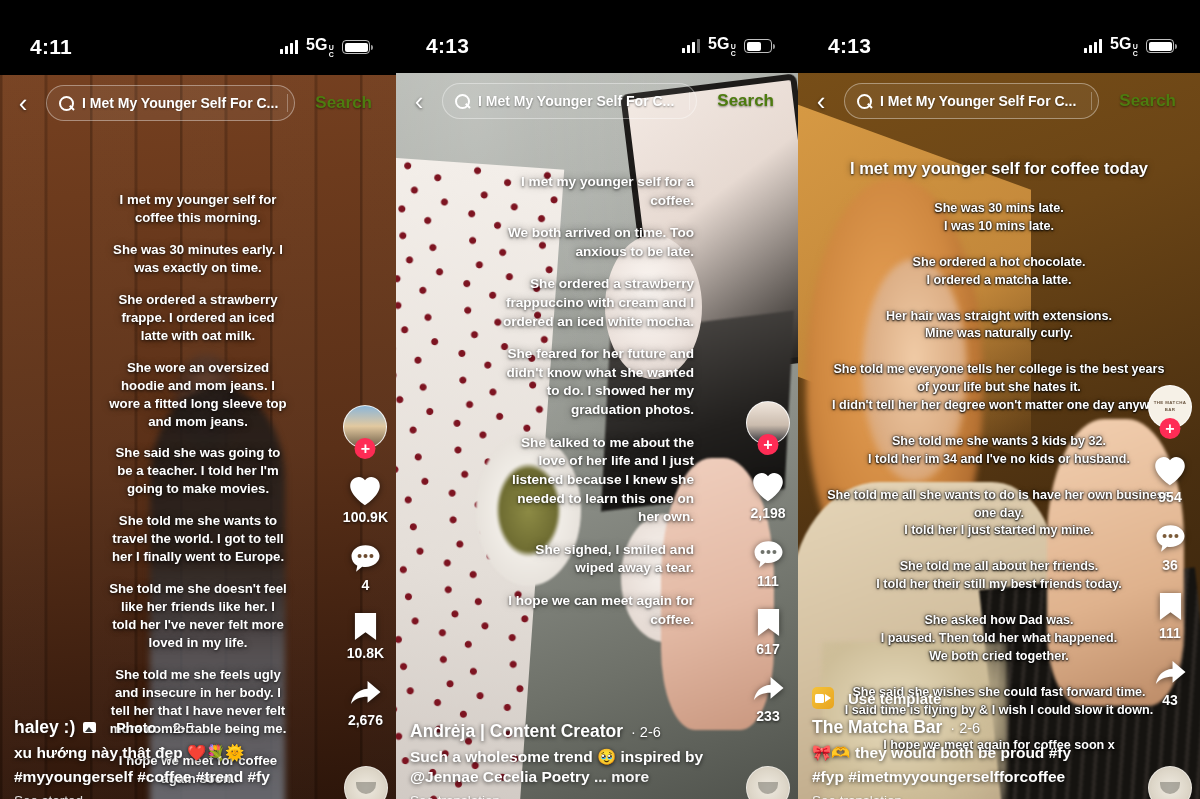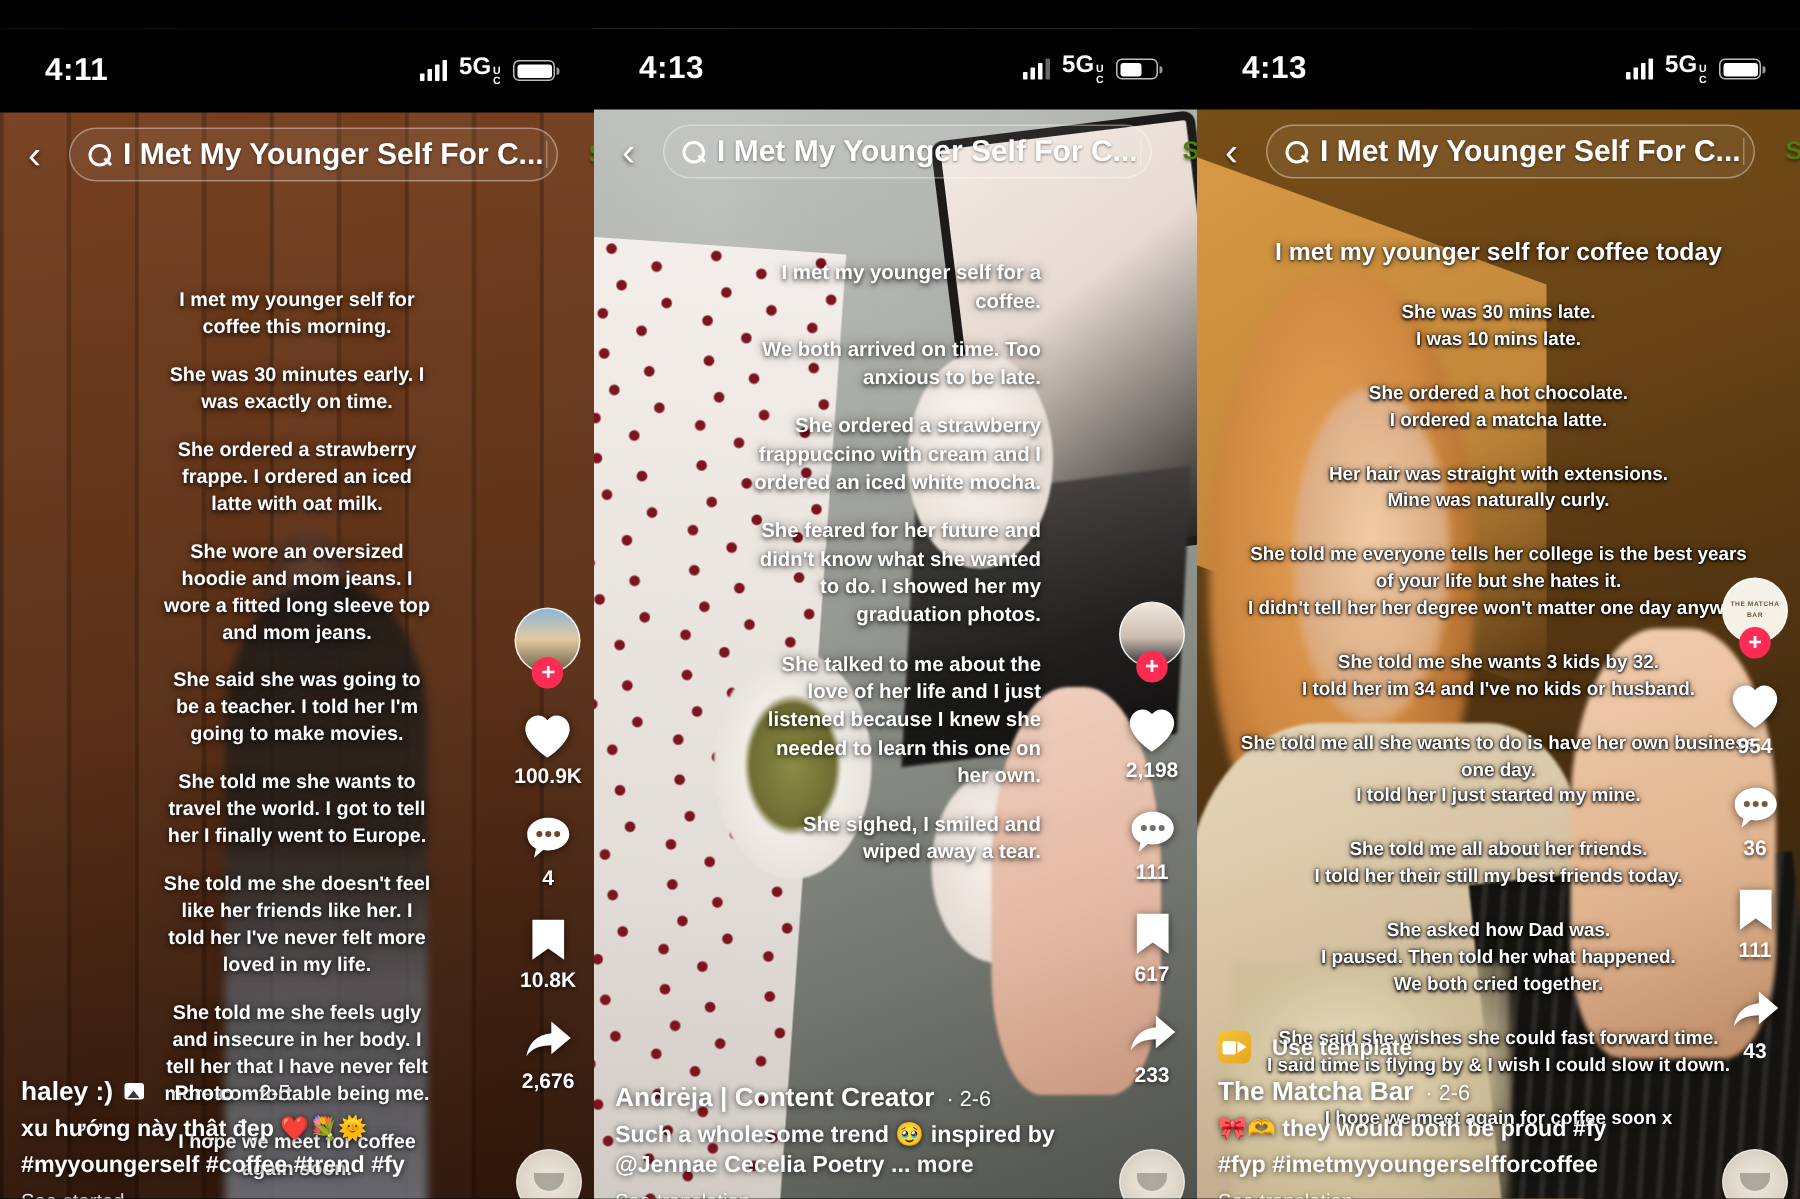--- a/index.html
+++ b/index.html
@@ -180,21 +180,21 @@
   .mag { width: 15px; height: 15px; flex: 0 0 15px; position: relative; margin-right: 8px; }
   .mag::before {
     content: ""; position: absolute; left: 0; top: 0; width: 11px; height: 11px;
     border: 2px solid #fff; border-radius: 50%;
   }
   .mag::after {
     content: ""; position: absolute; right: 0; bottom: 0; width: 6px; height: 2px;
     background: #fff; transform: rotate(45deg); transform-origin: right center;
   }
   .search-value {
-    flex: 1; color: #fff; font-size: 20px; font-weight: 600;
+    flex: 1; color: #fff; font-size: 14px; font-weight: 600;
     white-space: nowrap; overflow: hidden; text-overflow: clip;
     text-shadow: 0 1px 2px rgba(0,0,0,.45);
   }
   .search-divider { width: 1px; height: 18px; background: rgba(255,255,255,.3); margin: 0 2px; }
   .search-btn {
     color: #4d7c0f; font-size: 17px; font-weight: 700; padding: 0 10px;
     white-space: nowrap; text-shadow: 0 1px 2px rgba(0,0,0,.45);
   }
 
   
@@ -475,20 +475,21 @@
       <div class="search-btn">Search</div>
     </div>
 
     <div class="overlay">
       <div class="ov-block">I met my younger self for a coffee.</div>
       <div class="ov-block">We both arrived on time. Too anxious to be late.</div>
       <div class="ov-block">She ordered a strawberry frappuccino with cream and I ordered an iced white mocha.</div>
       <div class="ov-block">She feared for her future and didn't know what she wanted to do. I showed her my graduation photos.</div>
       <div class="ov-block">She talked to me about the love of her life and I just listened because I knew she needed to learn this one on her own.</div>
       <div class="ov-block">She sighed, I smiled and wiped away a tear.</div>
+      <div class="ov-block">I hope we can meet again for coffee.</div>
     </div>
 
     <div class="rail">
       <div class="avatar-wrap">
         <div class="avatar photo-fur"></div>
         <div class="plus-badge">+</div>
       </div>
       <div class="rail-item">
         <svg class="ic" width="34" height="31" viewBox="0 0 24 22">
           <path fill="#fff" d="M12 21.4S1.5 14.6 1.5 7.8C1.5 4 4.4 1.4 7.6 1.4c2 0 3.5 1 4.4 2.3.9-1.3 2.4-2.3 4.4-2.3 3.2 0 6.1 2.6 6.1 6.4 0 6.8-10.5 13.6-10.5 13.6z"></path>

